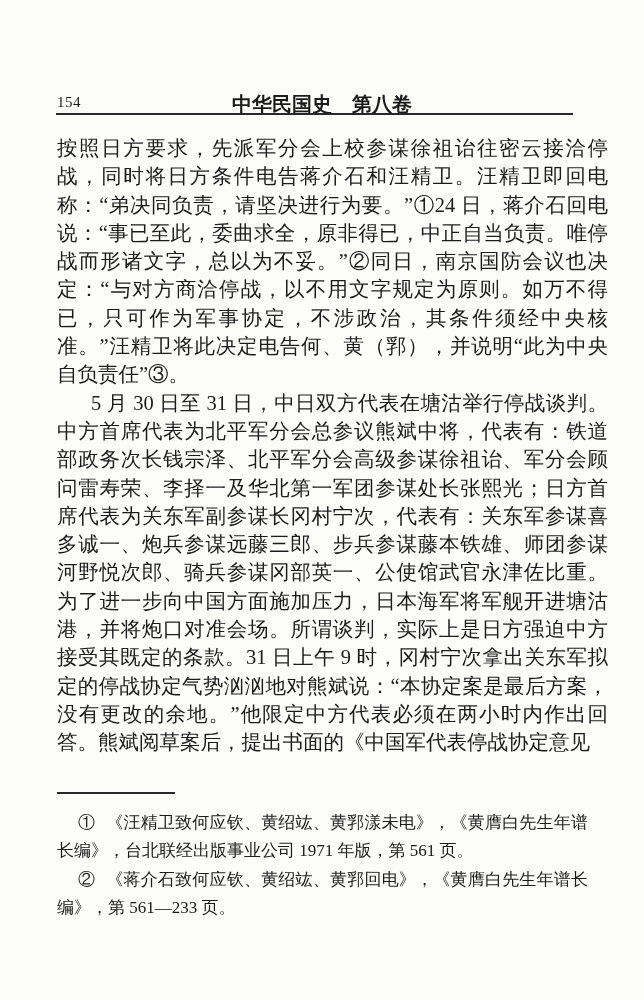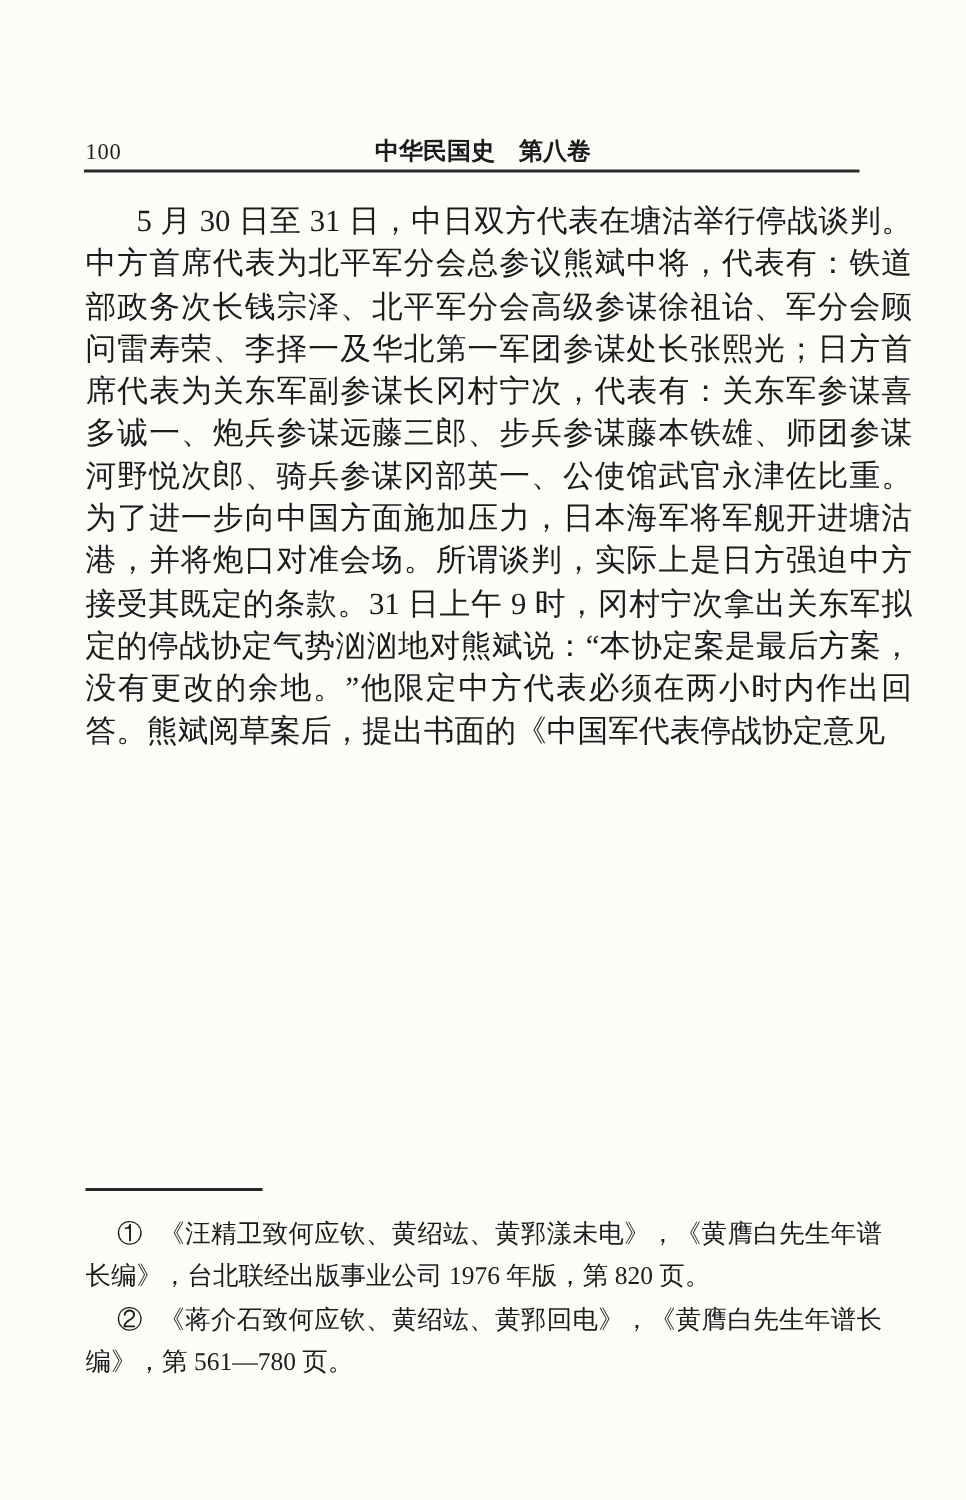--- a/index.html
+++ b/index.html
@@ -23,21 +23,21 @@
     left: 57px;
     top: 94px;
     font-size: 15px;
     letter-spacing: 0.5px;
   }
   .head-title {
     position: absolute;
     left: 0; right: 0;
     top: 91px;
     text-align: center;
-    font-size: 16px;
+    font-size: 20px;
     font-weight: bold;
   }
   .head-rule {
     position: absolute;
     top: 113px;
     left: 56px;
     width: 517px;
     height: 2px;
     background: #282828;
   }
@@ -79,30 +79,31 @@
   }
   .fn { margin: 0; text-indent: 21px; }
   .fn-marker { margin-right: 11px; }
 </style>
 </head>
 <body>
 
 <div class="page">
 
   <header class="running-head">
-    <span class="pagenum">100</span>
+    <span class="pagenum">154</span>
     <span class="head-title">中华民国史　第八卷</span>
   </header>
 
   <div class="head-rule"></div>
 
   <main class="body-text">
+    <p class="para first">按照日方要求，先派军分会上校参谋徐祖诒往密云接洽停战，同时将日方条件电告蒋介石和汪精卫。汪精卫即回电称：“弟决同负责，请坚决进行为要。”①24 日，蒋介石回电说：“事已至此，委曲求全，原非得已，中正自当负责。唯停战而形诸文字，总以为不妥。”②同日，南京国防会议也决定：“与对方商洽停战，以不用文字规定为原则。如万不得已，只可作为军事协定，不涉政治，其条件须经中央核准。”汪精卫将此决定电告何、黄（郛），并说明“此为中央自负责任”③。</p>
     <p class="para">5 月 30 日至 31 日，中日双方代表在塘沽举行停战谈判。中方首席代表为北平军分会总参议熊斌中将，代表有：铁道部政务次长钱宗泽、北平军分会高级参谋徐祖诒、军分会顾问雷寿荣、李择一及华北第一军团参谋处长张熙光；日方首席代表为关东军副参谋长冈村宁次，代表有：关东军参谋喜多诚一、炮兵参谋远藤三郎、步兵参谋藤本铁雄、师团参谋河野悦次郎、骑兵参谋冈部英一、公使馆武官永津佐比重。为了进一步向中国方面施加压力，日本海军将军舰开进塘沽港，并将炮口对准会场。所谓谈判，实际上是日方强迫中方接受其既定的条款。31 日上午 9 时，冈村宁次拿出关东军拟定的停战协定气势汹汹地对熊斌说：“本协定案是最后方案，没有更改的余地。”他限定中方代表必须在两小时内作出回答。熊斌阅草案后，提出书面的《中国军代表停战协定意见</p>
   </main>
 
   <div class="fn-rule"></div>
 
   <section class="footnotes">
-    <p class="fn"><span class="fn-marker">①</span><span>《汪精卫致何应钦、黄绍竑、黄郛漾未电》，《黄膺白先生年谱长编》，台北联经出版事业公司 1976 年版，第 820 页。</span></p>
-    <p class="fn"><span class="fn-marker">②</span><span>《蒋介石致何应钦、黄绍竑、黄郛回电》，《黄膺白先生年谱长编》，第 561—780 页。</span></p>
+    <p class="fn"><span class="fn-marker">①</span><span>《汪精卫致何应钦、黄绍竑、黄郛漾未电》，《黄膺白先生年谱长编》，台北联经出版事业公司 1971 年版，第 561 页。</span></p>
+    <p class="fn"><span class="fn-marker">②</span><span>《蒋介石致何应钦、黄绍竑、黄郛回电》，《黄膺白先生年谱长编》，第 561—233 页。</span></p>
   </section>
 
 </div>
 
 </body></html>

